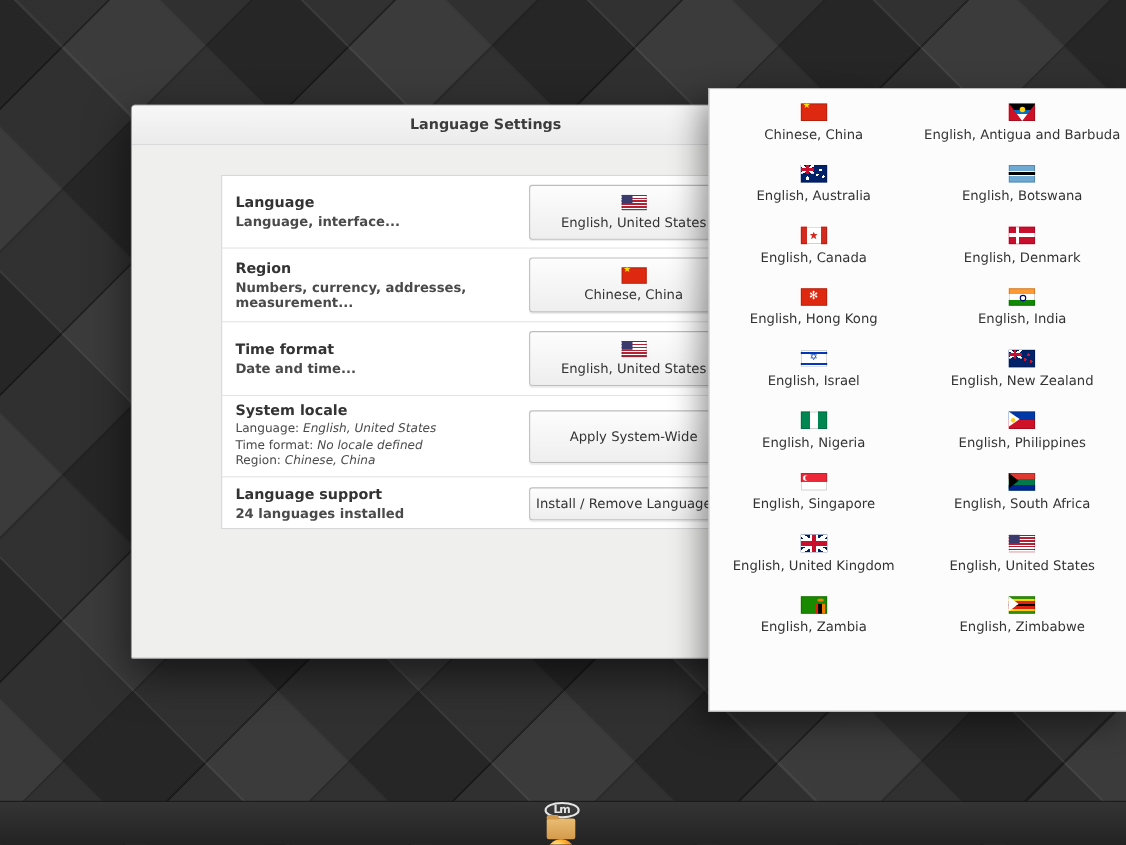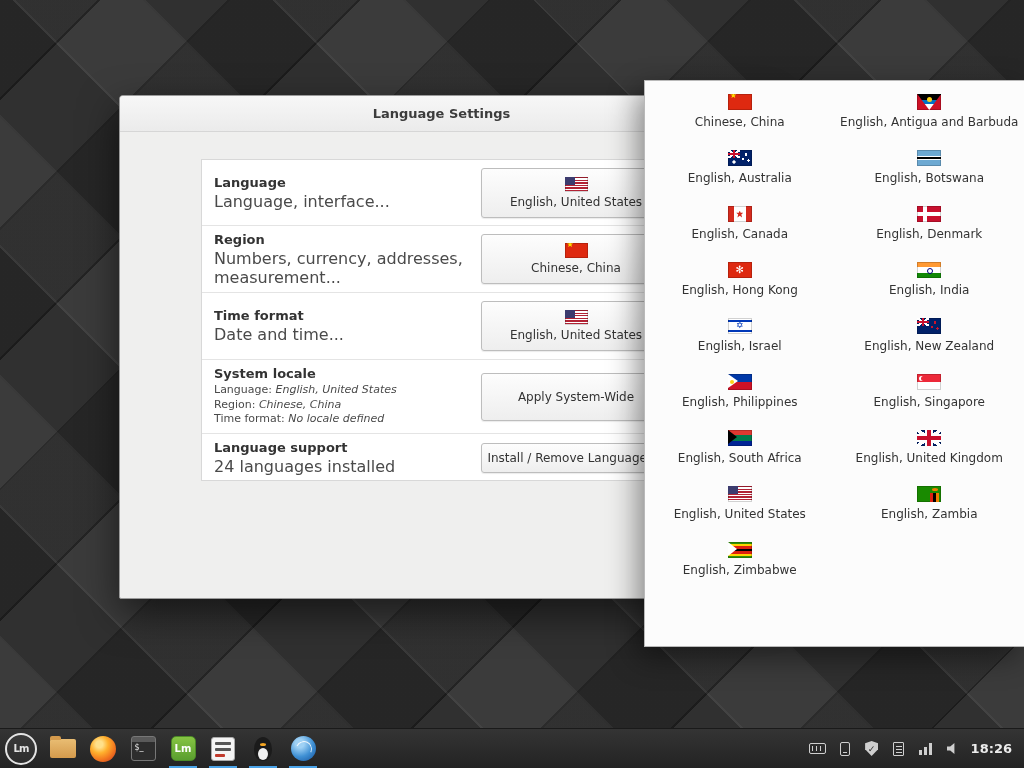--- a/index.html
+++ b/index.html
@@ -26,21 +26,21 @@
     box-shadow:0 14px 38px rgba(0,0,0,.55);}
   .titlebar{height:36px;border-radius:3px 3px 0 0;border-bottom:1px solid #d6d6d6;
     background:linear-gradient(#f7f7f7,#ebebeb);display:flex;align-items:center;justify-content:center;}
   .titlebar .title{font-size:13px;font-weight:bold;color:#3c3c3c;}
   .panel{position:absolute;left:81px;top:63px;width:483px;height:322px;background:#fff;
     border:1px solid #d8d8d8;}
   .row{display:flex;align-items:center;padding:6px 12px;border-top:1px solid #e4e4e4;}
   .row:first-child{border-top:none;}
   .row-text{flex:1;min-width:0;}
   .row-title{font-size:13px;font-weight:bold;color:#333;margin-bottom:2px;}
-  .row-sub{font-size:16px;color:#4a4a4a;}
+  .row-sub{font-size:12px;color:#4a4a4a;font-weight:bold;}
   .detail-line{font-size:11px;color:#4a4a4a;line-height:1.35;}
   .detail-line .v{font-style:italic;}
   .btn{width:190px;margin-left:auto;flex:0 0 auto;border:1px solid #bdbdbd;border-radius:3px;
     background:linear-gradient(#fdfdfd,#eeeeee);color:#333;cursor:pointer;
     display:flex;flex-direction:column;align-items:center;justify-content:center;gap:3px;
     font-size:12px;padding:5px 4px;box-shadow:0 1px 1px rgba(0,0,0,.08);}
   .btn.picker{height:50px;}
   .btn.tall{height:48px;}
   .btn.short{height:30px;flex-direction:row;white-space:nowrap;overflow:hidden;}
   .r-lang{height:65px;} .r-region{height:67px;} .r-time{height:67px;} .r-locale{height:74px;} .r-support{height:49px;}
@@ -113,21 +113,21 @@
     border:1px solid #b9b9b9;border-right:none;box-shadow:-6px 10px 28px rgba(0,0,0,.45);
     display:grid;grid-template-columns:1fr 1fr;grid-auto-rows:56px;padding-top:8px;align-items:start;}
   .lang-item{display:flex;flex-direction:column;align-items:center;justify-content:flex-start;gap:5px;
     padding-top:5px;height:56px;cursor:pointer;}
   .lang-item .flag{width:24px;height:16px;}
   .lang-label{font-size:12px;color:#333;white-space:nowrap;}
 
   
   .taskbar{position:absolute;left:0;bottom:0;width:1024px;height:40px;z-index:10;
     background:linear-gradient(#343434,#232323);border-top:1px solid #1a1a1a;
-    display:flex;align-items:center;}
+    display:flex;align-items:center;flex-direction:column;}
   .menu-btn{width:32px;height:32px;margin:0 8px 0 5px;border-radius:50%;border:2px solid #e4e4e4;
     display:flex;align-items:center;justify-content:center;cursor:pointer;background:rgba(255,255,255,.04);}
   .menu-btn span{font-size:10px;font-weight:bold;color:#e4e4e4;letter-spacing:-1px;}
   .tb-icon{width:36px;height:40px;margin-right:4px;display:flex;align-items:center;justify-content:center;
     position:relative;cursor:pointer;}
   .tb-icon.open::after{content:"";position:absolute;left:4px;right:4px;bottom:1px;height:2px;background:#4aa3e8;}
   .ic-folder{width:26px;height:19px;background:linear-gradient(#e9bd73,#d49a4c);border-radius:2px;position:relative;}
   .ic-folder::before{content:"";position:absolute;left:0;top:-3px;width:11px;height:4px;background:#d49a4c;border-radius:2px 2px 0 0;}
   .ic-ff{width:26px;height:26px;border-radius:50%;
     background:radial-gradient(circle at 36% 32%, #ffe08a 0 14%, #ffb12e 36%, #f47a1f 62%, #d94e1f 85%);}
@@ -213,26 +213,26 @@
       </div>
 
       <div class="row r-locale">
         <div class="row-text">
           <div class="row-title">System locale</div>
           <div class="detail-line">
             <span class="k">Language:</span>
             <span class="v">English, United States</span>
           </div>
           <div class="detail-line">
+            <span class="k">Time format:</span>
+            <span class="v">No locale defined</span>
+          </div>
+          <div class="detail-line">
             <span class="k">Region:</span>
             <span class="v">Chinese, China</span>
-          </div>
-          <div class="detail-line">
-            <span class="k">Time format:</span>
-            <span class="v">No locale defined</span>
           </div>
         </div>
         <button class="btn tall">
           <span>Apply System-Wide</span>
         </button>
       </div>
 
       <div class="row r-support">
         <div class="row-text">
           <div class="row-title">Language support</div>
@@ -292,20 +292,24 @@
       <div class="lang-item">
         <span class="flag" data-flag="il"></span>
         <span class="lang-label">English, Israel</span>
       </div>
 
       <div class="lang-item">
         <span class="flag" data-flag="nz"></span>
         <span class="lang-label">English, New Zealand</span>
       </div>
 
+      <div class="lang-item">
+        <span class="flag" data-flag="ng"></span>
+        <span class="lang-label">English, Nigeria</span>
+      </div>
 
       <div class="lang-item">
         <span class="flag" data-flag="ph"></span>
         <span class="lang-label">English, Philippines</span>
       </div>
 
       <div class="lang-item">
         <span class="flag" data-flag="sg"></span>
         <span class="lang-label">English, Singapore</span>
       </div>

